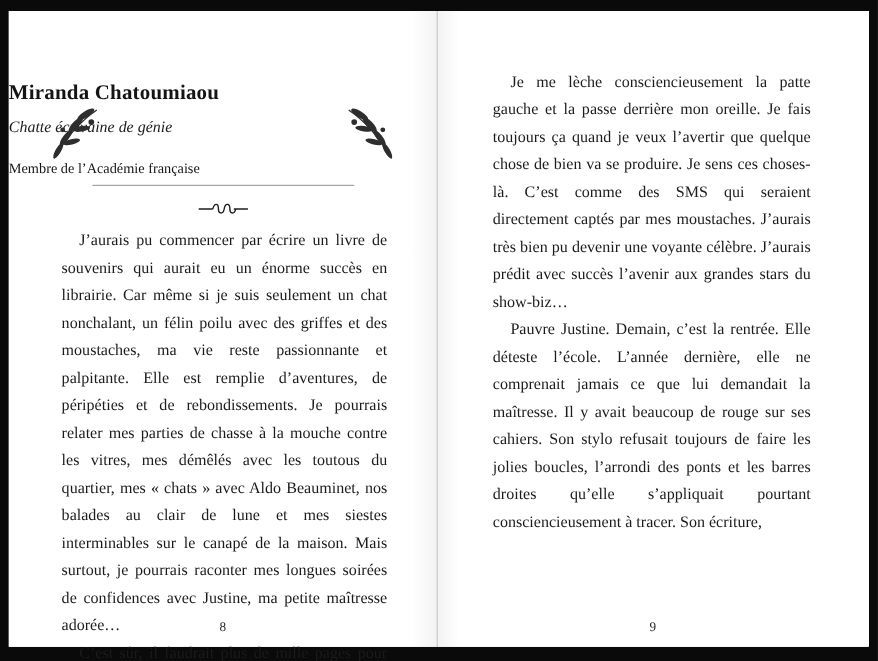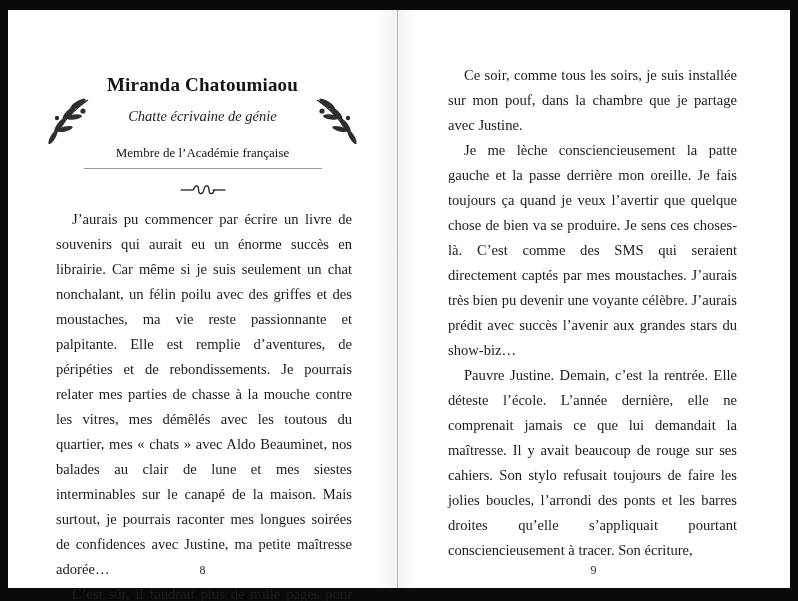--- a/index.html
+++ b/index.html
@@ -34,21 +34,20 @@
   }
   .page.right {
     width: 391px;
     background: linear-gradient(to right, #f3f3f3 0%, #ffffff 5%);
   }
 
   
   .chapter-header {
     position: relative;
     padding-top: 64px;
-    text-align: center;
   }
   .book-title {
     font-size: 19px;
     font-weight: bold;
     letter-spacing: 0.2px;
     color: #141414;
   }
   .book-subtitle {
     margin-top: 12px;
     font-style: italic;
@@ -165,21 +164,20 @@
         <p>J’aurais pu commencer par écrire un livre de souvenirs qui aurait eu un énorme succès en librairie. Car même si je suis seulement un chat nonchalant, un félin poilu avec des griffes et des moustaches, ma vie reste passionnante et palpitante. Elle est remplie d’aventures, de péripéties et de rebondissements. Je pourrais relater mes parties de chasse à la mouche contre les vitres, mes démêlés avec les toutous du quartier, mes « chats » avec Aldo Beauminet, nos balades au clair de lune et mes siestes interminables sur le canapé de la maison. Mais surtout, je pourrais raconter mes longues soirées de confidences avec Justine, ma petite maîtresse adorée…</p>
         <p>C’est sûr, il faudrait plus de mille pages pour écrire toute ma vie.</p>
       </div>
 
       <div class="page-number">8</div>
     </div>
 
     <div class="page right">
 
       <div class="text-block">
-        <p>Ce soir, comme tous les soirs, je suis installée sur mon pouf, dans la chambre que je partage avec Justine.</p>
         <p>Je me lèche consciencieusement la patte gauche et la passe derrière mon oreille. Je fais toujours ça quand je veux l’avertir que quelque chose de bien va se produire. Je sens ces choses-là. C’est comme des SMS qui seraient directement captés par mes moustaches. J’aurais très bien pu devenir une voyante célèbre. J’aurais prédit avec succès l’avenir aux grandes stars du show-biz…</p>
         <p>Pauvre Justine. Demain, c’est la rentrée. Elle déteste l’école. L’année dernière, elle ne comprenait jamais ce que lui demandait la maîtresse. Il y avait beaucoup de rouge sur ses cahiers. Son stylo refusait toujours de faire les jolies boucles, l’arrondi des ponts et les barres droites qu’elle s’appliquait pourtant consciencieusement à tracer. Son écriture,</p>
       </div>
 
       <div class="page-number">9</div>
     </div>
 
   </div>
 </div>
 

